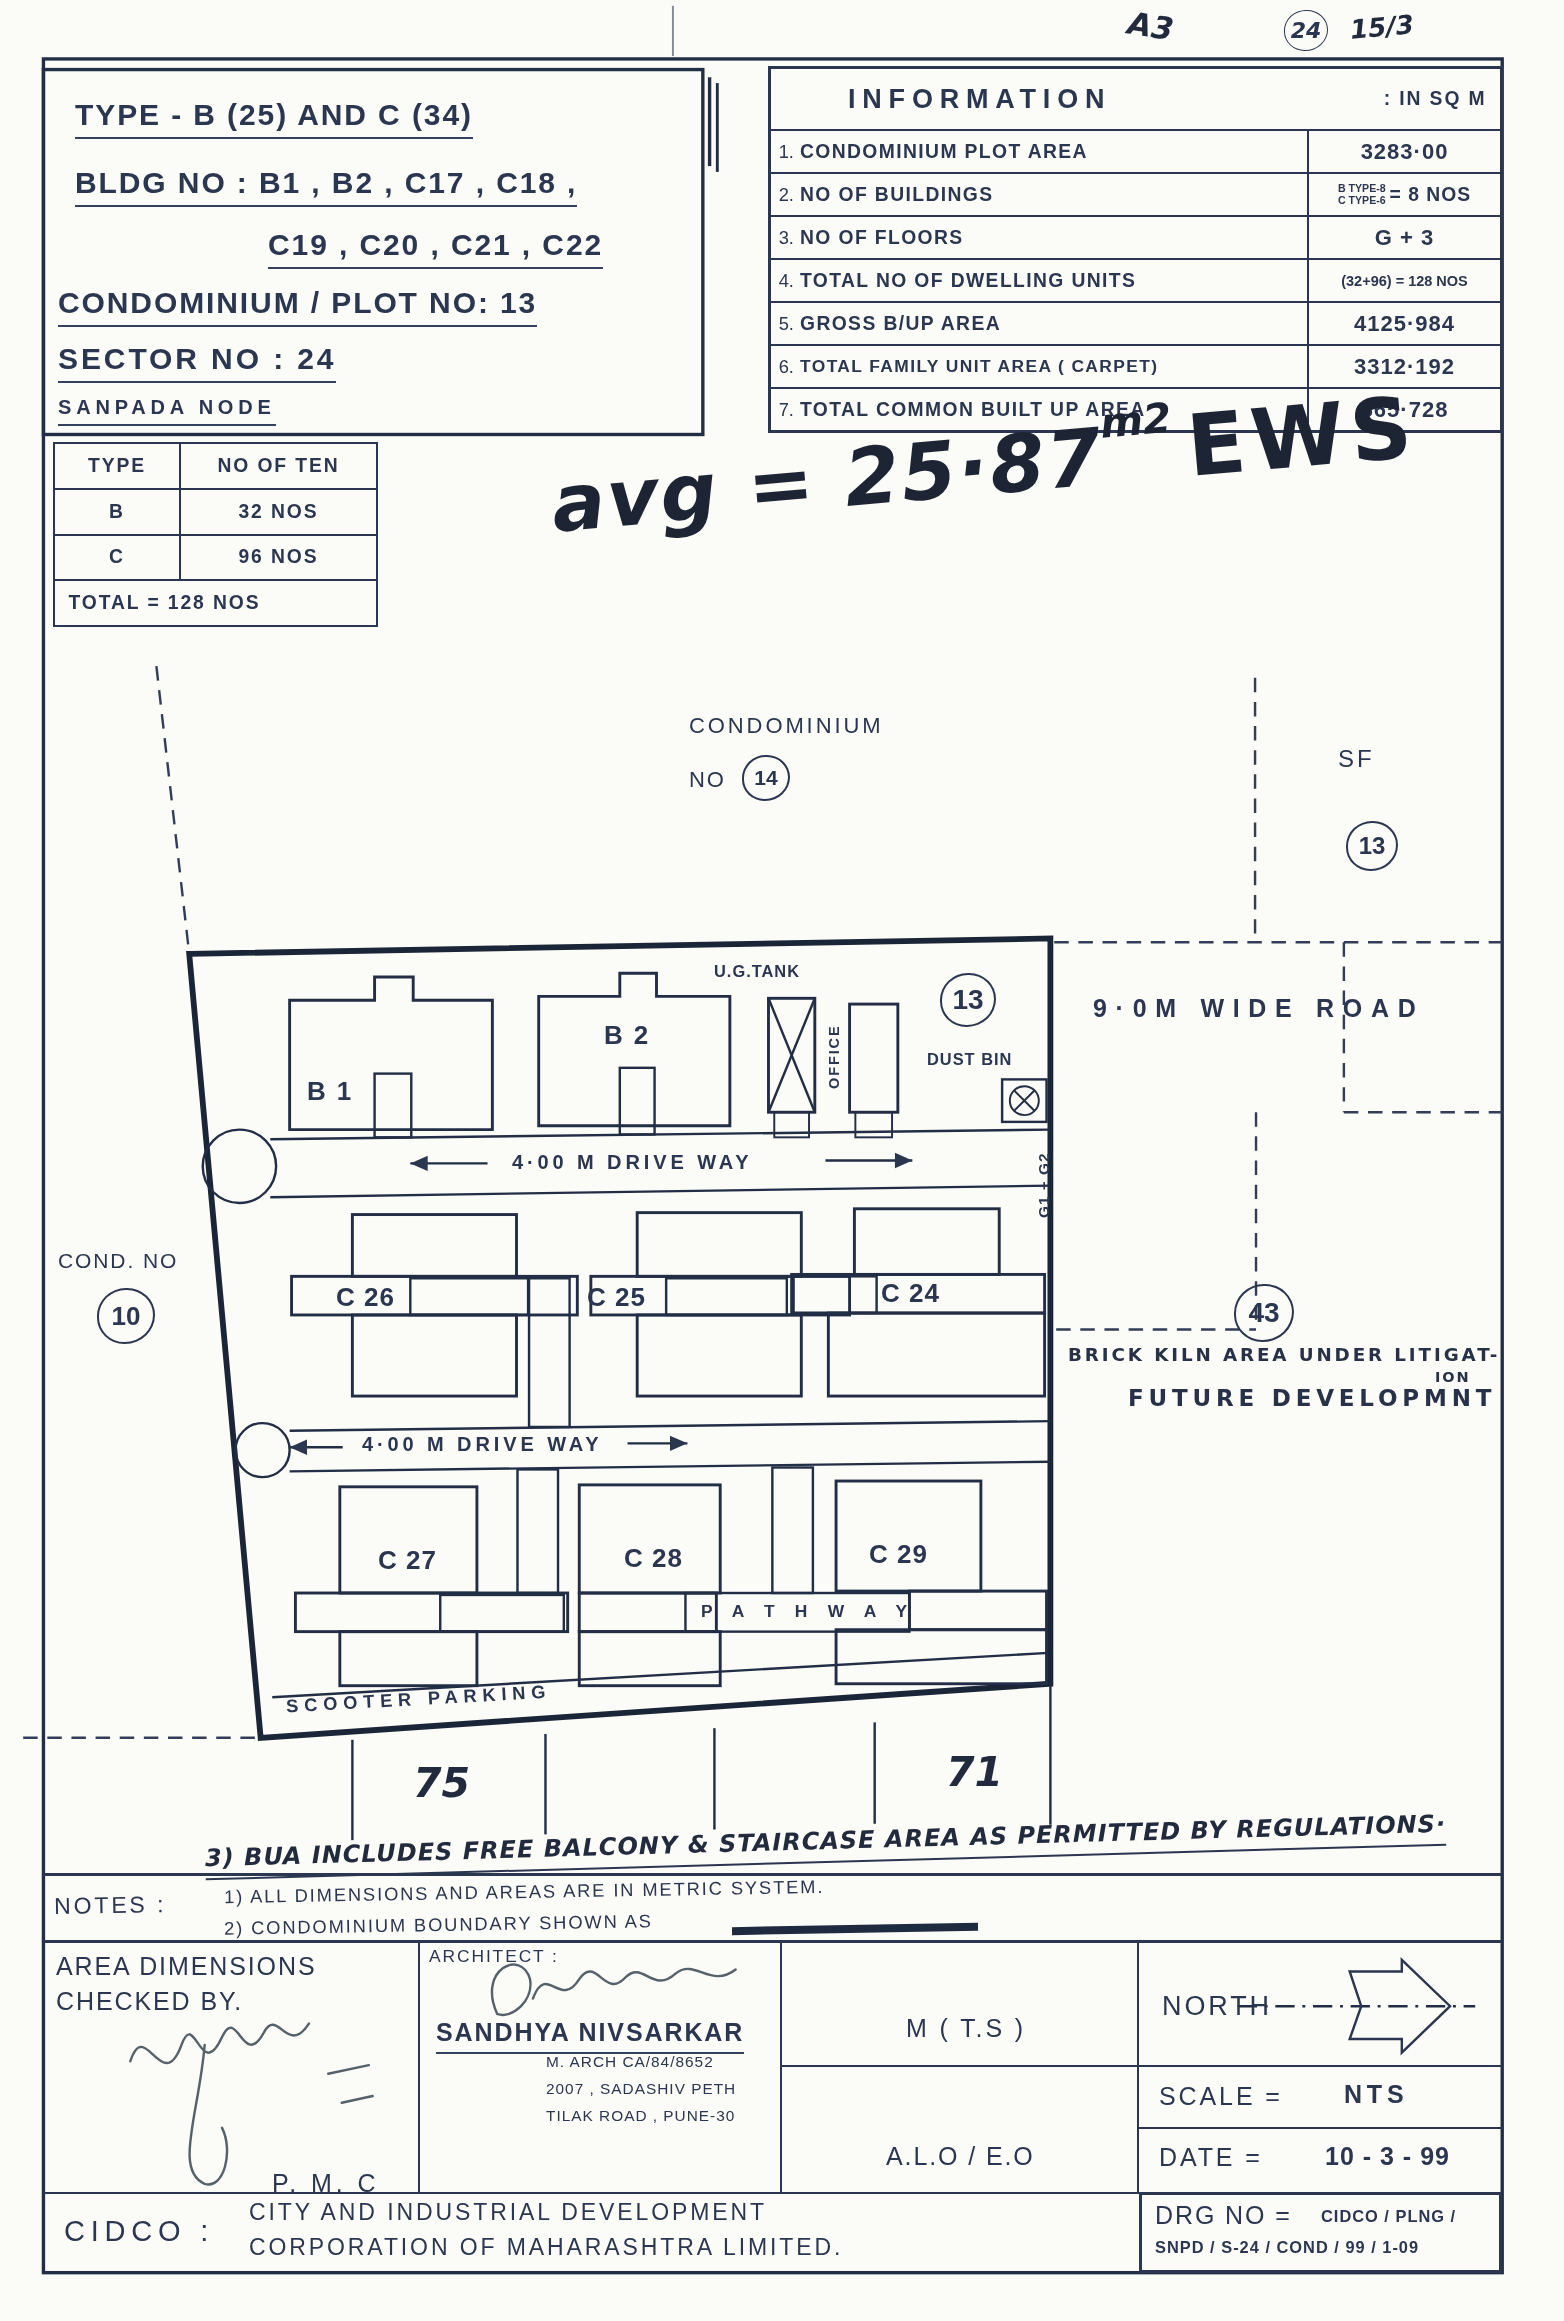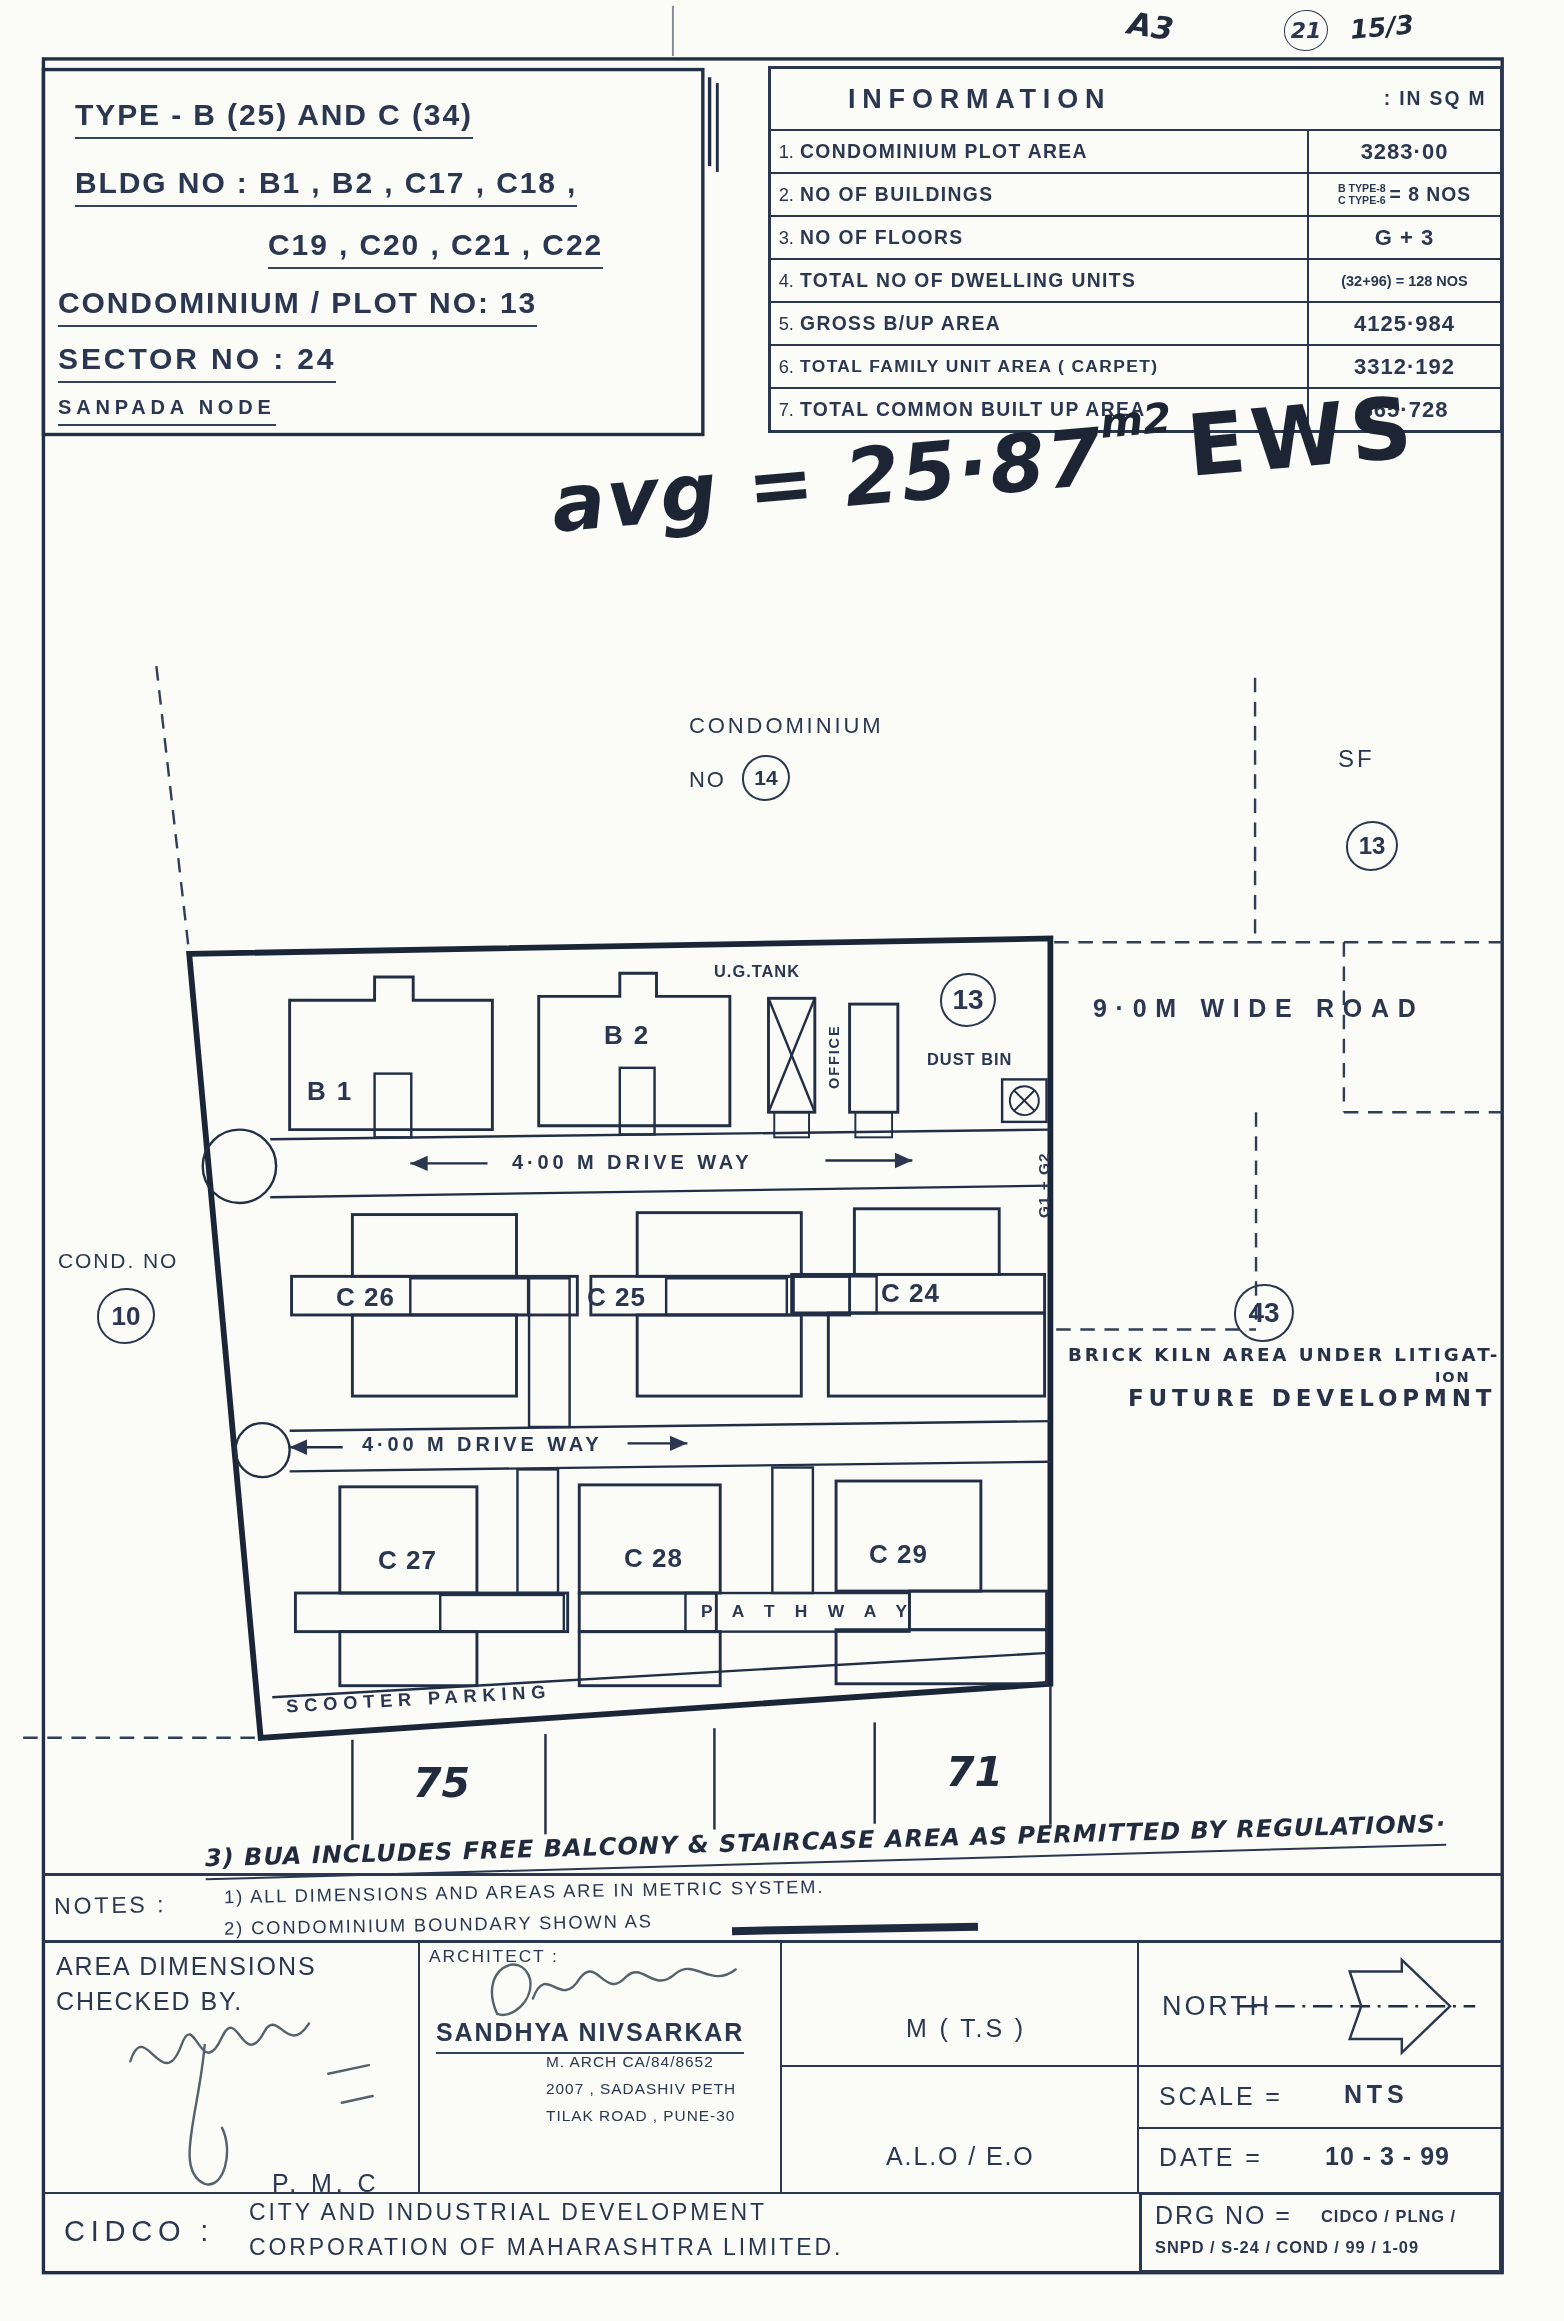--- a/index.html
+++ b/index.html
@@ -157,21 +157,21 @@
     <line x1="1088" y1="1746" x2="1088" y2="1890" class="ink" stroke-width="2.5"></line>
 
     <line x1="1282" y1="2078" x2="1528" y2="2078" class="ink" stroke-width="2.5" stroke-dasharray="20 8 3 8"></line>
     <polygon points="1398,2042 1452,2042 1452,2030 1502,2078 1452,2126 1452,2112 1398,2112 1410,2078" fill="none" stroke="#2b3750" stroke-width="2.5"></polygon>
 
     <path class="sig" d="M135,2135 C150,2088 168,2172 188,2118 C202,2080 208,2158 230,2110 C246,2076 252,2146 274,2104 C288,2080 298,2130 320,2096 M212,2118 C206,2190 180,2248 212,2262 C232,2268 242,2228 230,2204 M340,2148 l42,-9 M354,2178 l32,-7"></path>
     <path class="sig" d="M515,2086 C494,2040 540,2018 549,2050 C553,2072 530,2092 515,2086 M552,2070 C566,2032 580,2082 600,2050 C618,2024 626,2072 648,2048 C666,2030 676,2066 700,2044 C720,2028 736,2060 762,2040"></path>
   </svg>
 
   <div class="t hand bold" style="left:1128px;top:7.7px;font-size:31px;transform:rotate(9deg);">A3</div>
-  <div class="circ hand" style="left:1284px;top:9.7px;width:44px;height:41px;font-size:22px;border-width:1.9px;">21</div>
+  <div class="circ hand" style="left:1284px;top:9.7px;width:44px;height:41px;font-size:22px;border-width:1.9px;">24</div>
   <div class="t hand bold" style="left:1350px;top:11.6px;font-size:26px;transform:rotate(-5deg);">15/3</div>
 
   <div class="t bold uline" style="left:75px;top:98px;font-size:30px;letter-spacing:1.9px;text-align:center;">TYPE - B (25) AND C (34)</div>
   <div class="t bold uline" style="left:75px;top:166px;font-size:30px;letter-spacing:1.9px;">BLDG NO : B1 , B2 , C17 , C18 ,</div>
   <div class="t bold uline" style="left:268px;top:228px;font-size:30px;letter-spacing:1.9px;">C19 , C20 , C21 , C22</div>
   <div class="t bold uline" style="left:58px;top:286px;font-size:30px;letter-spacing:1.9px;">CONDOMINIUM / PLOT NO: 13</div>
   <div class="t bold uline" style="left:58px;top:342px;font-size:30px;letter-spacing:2.9px;">SECTOR NO : 24</div>
   <div class="t bold uline" style="left:58px;top:396px;font-size:20px;letter-spacing:4.8px;">SANPADA NODE</div>
 
   <div class="itable">
@@ -227,20 +227,37 @@
     </div>
     <div class="itrow">
       <span class="itno">7.</span>
       <span class="itlabel">TOTAL COMMON BUILT UP AREA</span>
       <span class="itval">
           <span>365·728</span>
         </span>
     </div>
   </div>
 
+  <div class="ttable">
+    <div class="ttrow">
+      <span class="ttc1">TYPE</span>
+      <span class="ttc2">NO OF TEN</span>
+    </div>
+    <div class="ttrow">
+      <span class="ttc1">B</span>
+      <span class="ttc2">32 NOS</span>
+    </div>
+    <div class="ttrow">
+      <span class="ttc1">C</span>
+      <span class="ttc2">96 NOS</span>
+    </div>
+    <div class="ttrow">
+      <span class="ttTotal">TOTAL = 128 NOS</span>
+    </div>
+  </div>
 
   <div class="avg">
     <span class="p1">avg = 25·87</span><span class="sup">m2</span><span class="p2">EWS</span>
   </div>
 
   <div class="t" style="left:689px;top:713px;font-size:22px;letter-spacing:2.9px;">CONDOMINIUM</div>
   <div class="t" style="left:689px;top:767px;font-size:22px;letter-spacing:1.9px;">NO</div>
   <div class="circ" style="left:742px;top:755px;width:48px;height:46px;font-size:21px;">14</div>
   <div class="t" style="left:1338px;top:745px;font-size:24px;letter-spacing:2.9px;">SF</div>
   <div class="circ" style="left:1346px;top:821px;width:52px;height:50px;font-size:24px;">13</div>

